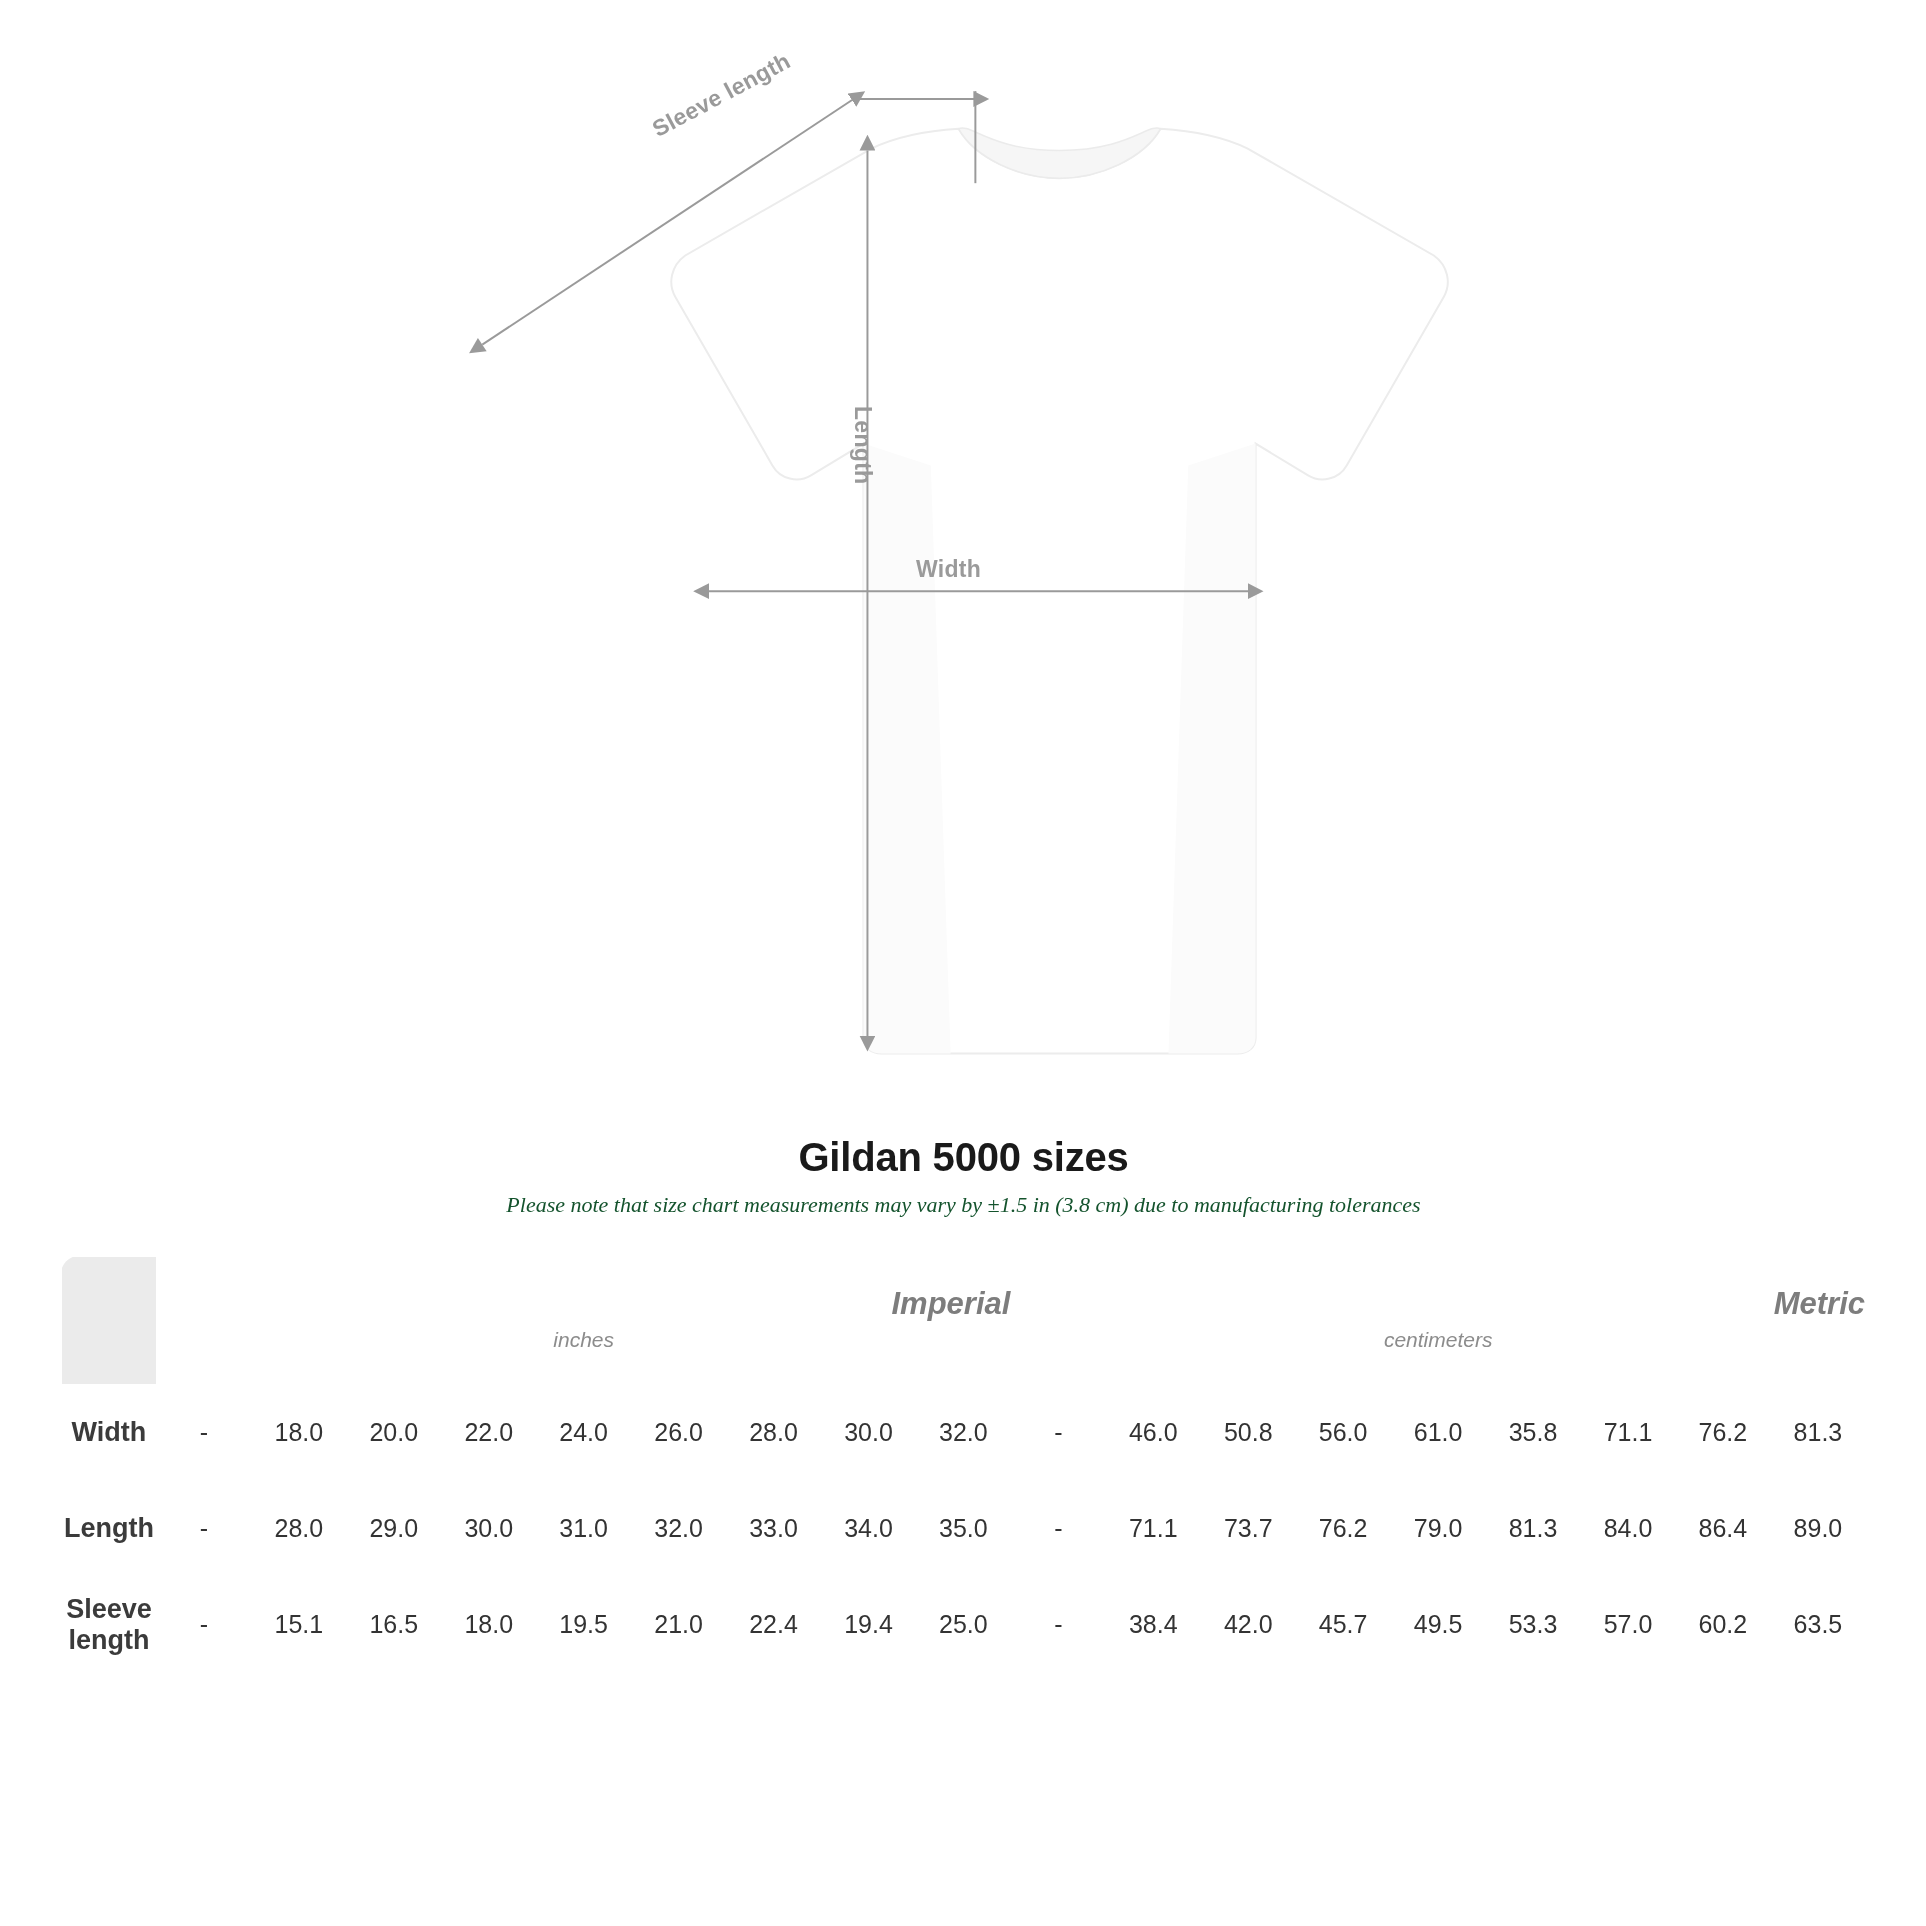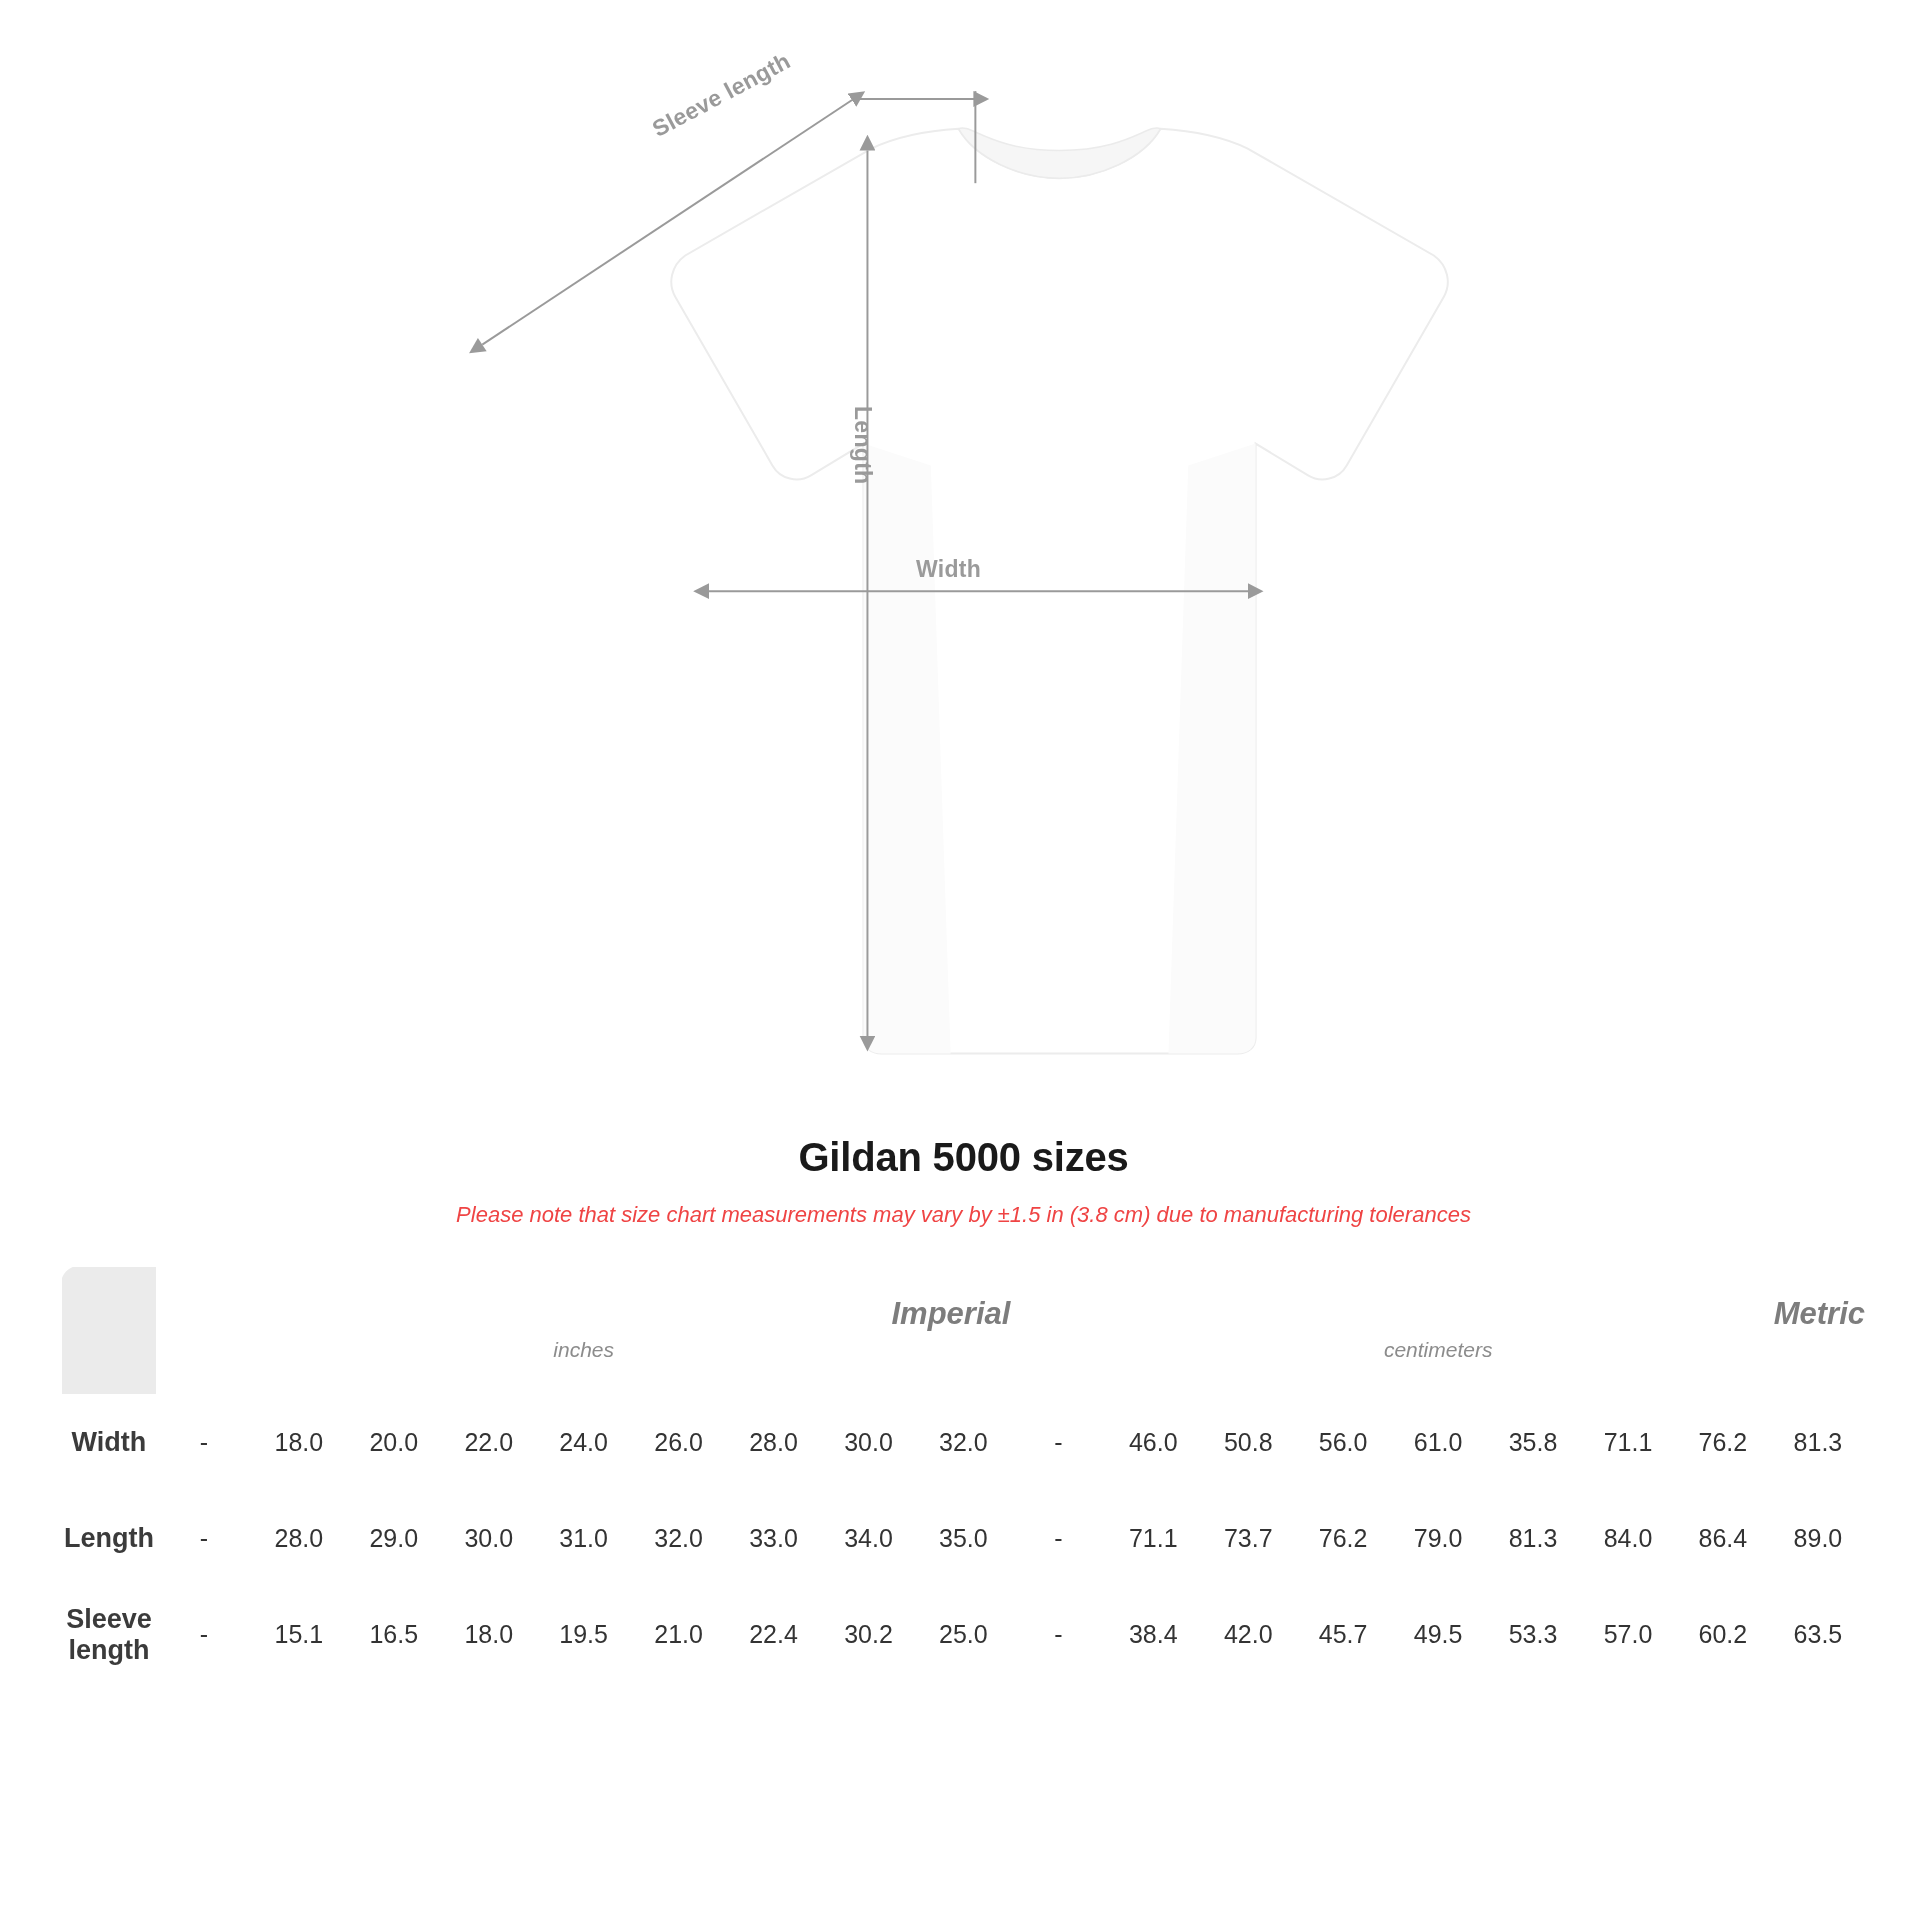--- a/index.html
+++ b/index.html
@@ -64,22 +64,23 @@
   .chart-title {
     font-size: 40px;
     font-weight: bold;
     color: #1a1a1a;
     margin: 0;
     letter-spacing: -0.2px;
   }
   .chart-note {
     font-size: 22px;
     font-style: italic;
-    color: #ef4444;
-    margin-top: 22px;
+    color: #14532d;
+    margin-top: 12px;
+    font-family: Liberation Serif, serif;
   }
 
   
   .table-wrap {
     margin: 38px 61px 0 61px;
     border-radius: 18px;
     overflow: hidden;
     background: #ffffff;
   }
   table.size-table {
@@ -279,21 +280,21 @@
           </tr>
           <tr class="data-row">
             <td class="rowlabel">Sleeve length</td>
             <td class="cell">-</td>
             <td class="cell">15.1</td>
             <td class="cell">16.5</td>
             <td class="cell">18.0</td>
             <td class="cell">19.5</td>
             <td class="cell">21.0</td>
             <td class="cell">22.4</td>
-            <td class="cell">30.2</td>
+            <td class="cell">19.4</td>
             <td class="cell">25.0</td>
             <td class="cell">-</td>
             <td class="cell">38.4</td>
             <td class="cell">42.0</td>
             <td class="cell">45.7</td>
             <td class="cell">49.5</td>
             <td class="cell">53.3</td>
             <td class="cell">57.0</td>
             <td class="cell">60.2</td>
             <td class="cell">63.5</td>

